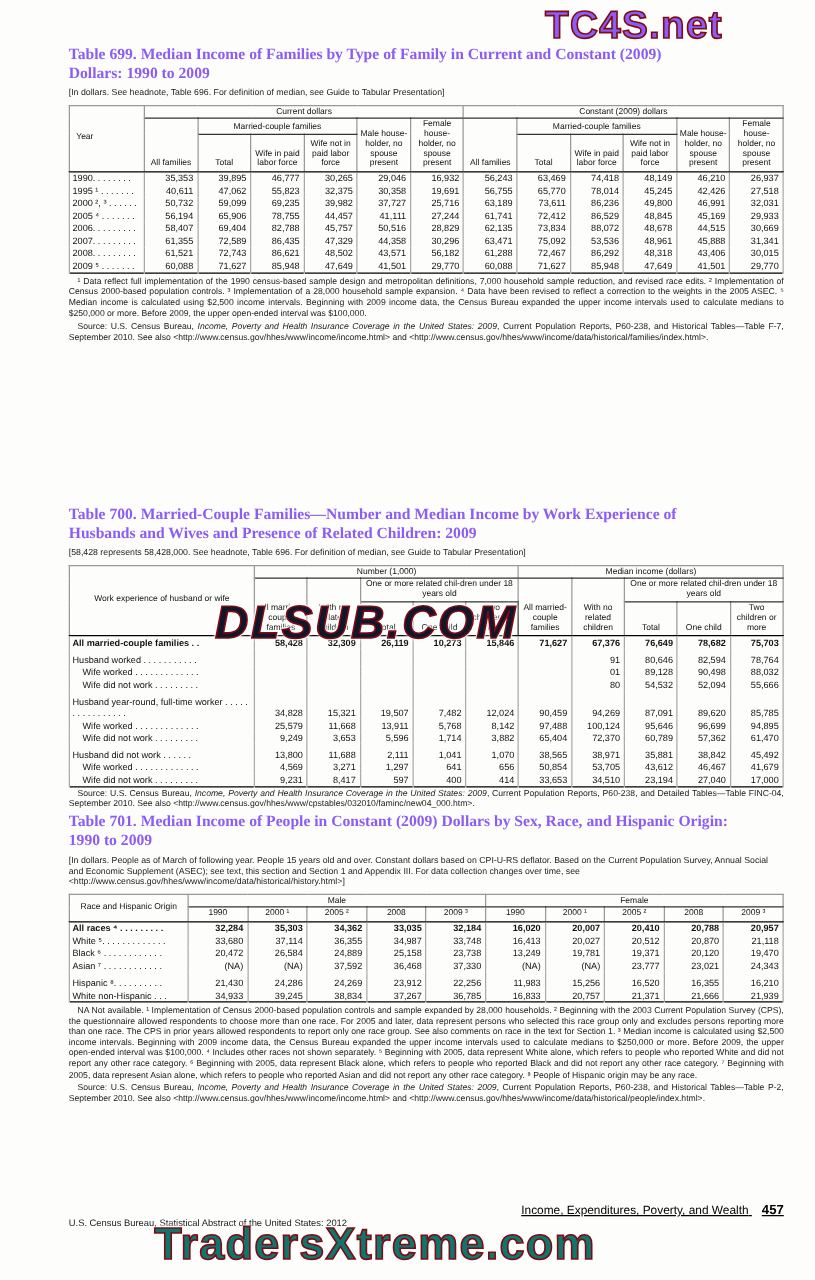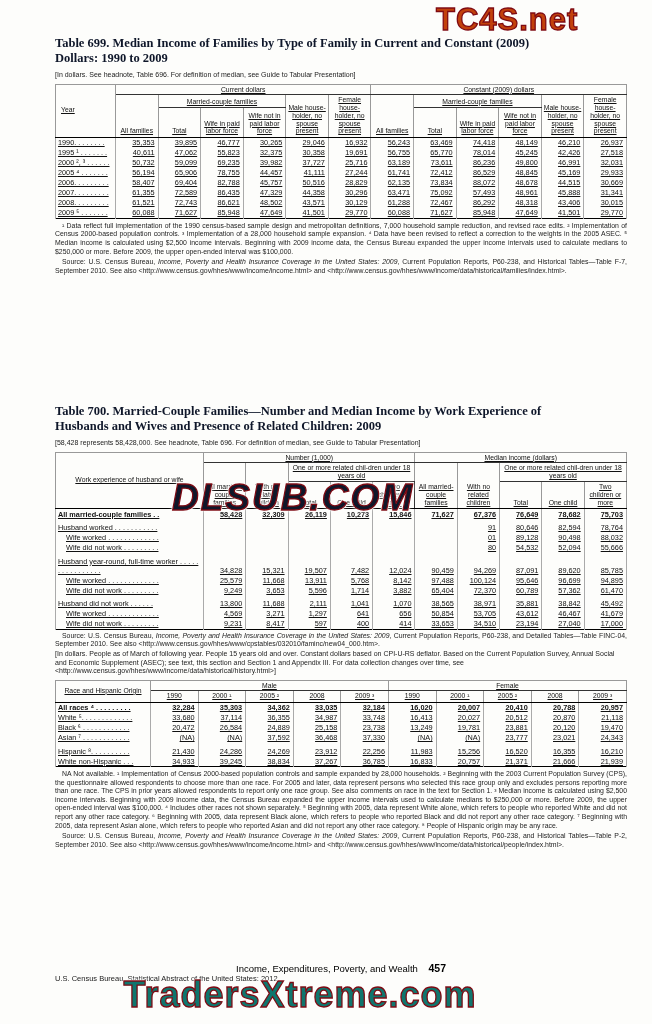--- a/index.html
+++ b/index.html
@@ -18,42 +18,41 @@
   .s699 { top:36px; }
   .s700 { top:380px;margin-top:24px; }
   .s701 { top:650px; }
 
   .title {
     font-family:"Liberation Serif", serif;
     font-weight:bold;
     font-size:12.5px;
     line-height:15px;
     width:505px;
-    color:#0f172a;
+    color:#8b5cf6;
     margin-bottom:5px;
   }
   .headnote {
     font-size:7px;
     line-height:8.5px;
     margin-bottom:4px;
     color:#222;
   }
 
   
   table {
     width:100%;
     border-collapse:collapse;
     table-layout:fixed;
     font-size:7.3px;
     line-height:9px;
     border-top:1.4px solid #000;
     border-bottom:1.4px solid #000;
     border-left:0.6px solid #999;
     border-right:0.6px solid #999;
-    text-decoration:underline;
   }
   th {
     font-weight:normal;
     font-size:6.8px;
     line-height:7.8px;
     text-align:center;
     vertical-align:bottom;
     padding:1px 2px 1.5px 2px;
     border:0.6px solid #999;
   }
@@ -90,36 +89,36 @@
     line-height:8.6px;
     text-align:justify;
     text-indent:7px;
     margin-top:2px;
     color:#1c1c1c;
   }
   .src i { font-style:italic; }
 
   
   .pfoot { position:absolute; left:55px; width:572px; top:962px; }
-  .pfoot-right { text-align:center; font-size:9.5px; color:#000; }
+  .pfoot-right { text-align:right; font-size:9.5px; color:#000;text-decoration:underline; }
   .pfoot-right .pno { font-weight:bold; font-size:10.5px; margin-left:8px; }
   .pfoot-left { font-size:7.5px; margin-top:0; color:#222; }
 
   
   .wm {
     position:absolute;
     font-family:"Liberation Sans", sans-serif;
     font-weight:800;
     z-index:40;
     white-space:nowrap;
     -webkit-text-stroke:1.3px #7e0a12;
     text-shadow:0 0 3px #fff, 0 0 5px #fff, 1px 1px 0 #fff, -1px -1px 0 #fff;
     letter-spacing:1px;
   }
-  .wm-top { top:2px; left:436px; font-size:31px; color:#c2410c; }
+  .wm-top { top:2px; left:436px; font-size:31px; color:#8b5cf6; }
   .wm-mid { top:477px; left:172px; font-size:37px; color:#0f172a; letter-spacing:2px;font-style:italic; }
   .wm-bottom { top:974px; left:0; width:600px; text-align:center; font-size:36px; color:#0f766e; }
 </style>
 </head>
 <body>
 
 <div class="page">
 
   <div class="wm wm-top">TC4S.net</div>
   <div class="wm wm-mid">DLSUB.COM</div>
@@ -237,33 +236,33 @@
           <tr>
             <td class="rl">2007. . . . . . . . .</td>
             <td class="num">61,355</td>
             <td class="num">72,589</td>
             <td class="num">86,435</td>
             <td class="num">47,329</td>
             <td class="num">44,358</td>
             <td class="num">30,296</td>
             <td class="num">63,471</td>
             <td class="num">75,092</td>
-            <td class="num">57,493</td>
+            <td class="num">53,536</td>
             <td class="num">48,961</td>
             <td class="num">45,888</td>
             <td class="num">31,341</td>
           </tr>
           <tr>
             <td class="rl">2008. . . . . . . . .</td>
             <td class="num">61,521</td>
             <td class="num">72,743</td>
             <td class="num">86,621</td>
             <td class="num">48,502</td>
             <td class="num">43,571</td>
-            <td class="num">30,129</td>
+            <td class="num">56,182</td>
             <td class="num">61,288</td>
             <td class="num">72,467</td>
             <td class="num">86,292</td>
             <td class="num">48,318</td>
             <td class="num">43,406</td>
             <td class="num">30,015</td>
           </tr>
           <tr>
             <td class="rl">2009 ⁵ . . . . . . .</td>
             <td class="num">60,088</td>
@@ -446,20 +445,21 @@
             <td class="num">23,194</td>
             <td class="num">27,040</td>
             <td class="num">17,000</td>
           </tr>
         </tbody>
     </table>
     <p class="src"><span>Source: U.S. Census Bureau, </span><i>Income, Poverty and Health Insurance Coverage in the United States: 2009</i><span>, Current Population Reports, P60-238, and Detailed Tables—Table FINC-04, September 2010. See also &lt;http://www.census.gov/hhes/www/cpstables/032010/faminc/new04_000.htm&gt;.</span></p>
   </section>
 
   <section class="sect s701">
+    <h2 class="title" style="width:540px">Table 701. Median Income of People in Constant (2009) Dollars by Sex, Race, and Hispanic Origin: 1990 to 2009</h2>
     <p class="headnote">[In dollars. People as of March of following year. People 15 years old and over. Constant dollars based on CPI-U-RS deflator. Based on the Current Population Survey, Annual Social and Economic Supplement (ASEC); see text, this section and Section 1 and Appendix III. For data collection changes over time, see &lt;http://www.census.gov/hhes/www/income/data/historical/history.html&gt;]</p>
     <table class="t701">
       <colgroup>
         <col style="width:95px">
         <col span="10">
       </colgroup>
       <thead>
         <tr>
           <th class="stubc" rowspan="2">Race and Hispanic Origin</th>
           <th class="grp" colspan="5">Male</th>
@@ -507,21 +507,21 @@
           </tr>
           <tr>
             <td class="rl">Black ⁶ . . . . . . . . . . . .</td>
             <td class="num">20,472</td>
             <td class="num">26,584</td>
             <td class="num">24,889</td>
             <td class="num">25,158</td>
             <td class="num">23,738</td>
             <td class="num">13,249</td>
             <td class="num">19,781</td>
-            <td class="num">23,881</td>
+            <td class="num">19,371</td>
             <td class="num">20,120</td>
             <td class="num">19,470</td>
           </tr>
           <tr>
             <td class="rl">Asian ⁷ . . . . . . . . . . . .</td>
             <td class="num">(NA)</td>
             <td class="num">(NA)</td>
             <td class="num">37,592</td>
             <td class="num">36,468</td>
             <td class="num">37,330</td>

